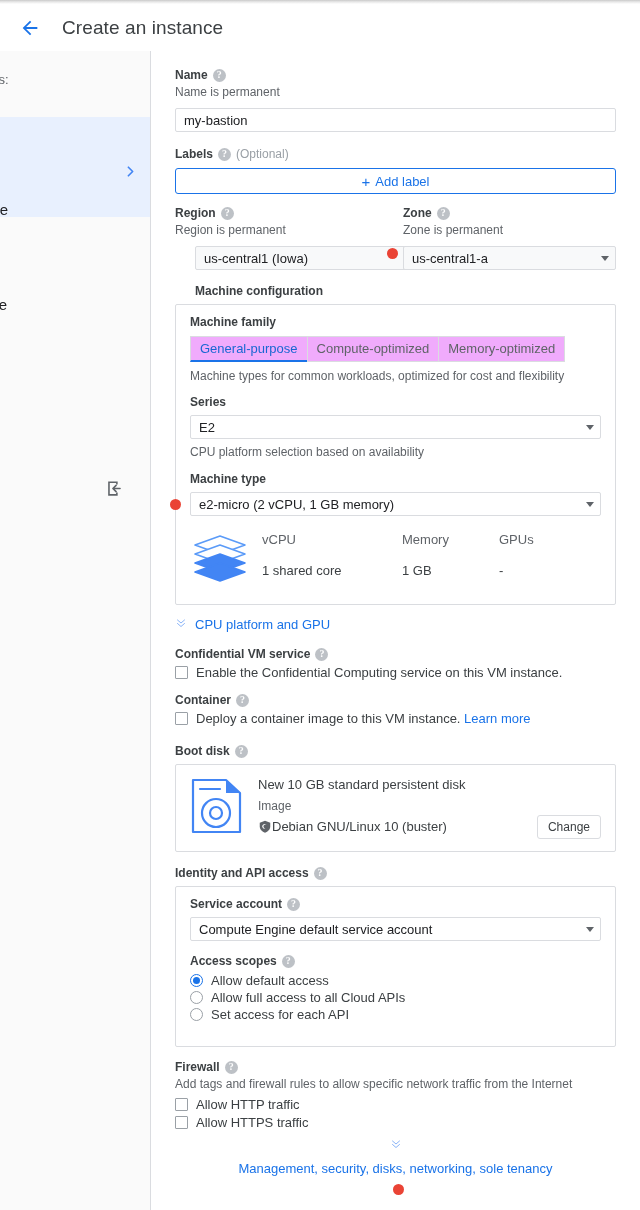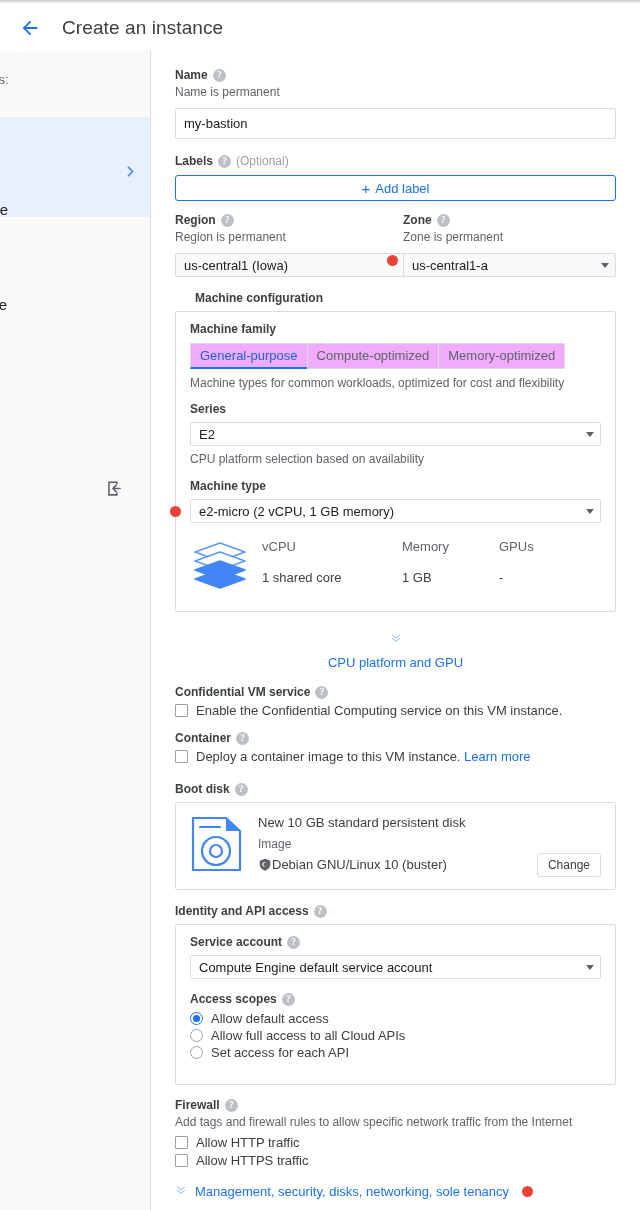--- a/index.html
+++ b/index.html
@@ -81,21 +81,21 @@
 
   .help-icon {
     width: 13px; height: 13px; border-radius: 50%;
     background: #bdc1c6; color: #fff; font-size: 10px; font-weight: bold;
     display: inline-flex; align-items: center; justify-content: center;
     line-height: 1; font-family: "Liberation Serif", serif;
     flex: 0 0 auto;
   }
 
   .text-input {
-    width: 100%; height: 31px; border: 1px solid #dadce0; border-radius: 2px;
+    width: 100%; height: 24px; border: 1px solid #dadce0; border-radius: 2px;
     background: #fff; padding: 0 8px; font-size: 13px; color: #202124;
     font-family: "Liberation Sans", sans-serif; outline: none;
     display: flex; align-items: center;
   }
 
   .add-label-btn {
     width: 100%; height: 26px; border: 1px solid #1a73e8; border-radius: 3px;
     background: #fff; color: #1a73e8; font-size: 13px;
     display: flex; align-items: center; justify-content: center; gap: 5px;
     cursor: pointer; font-family: "Liberation Sans", sans-serif;
@@ -261,21 +261,21 @@
         </div>
       </div>
 
       <div style="margin-top:12px; display:flex;">
         <div style="width:228px;">
           <div class="fld-label">
             <span>Region</span>
             <span class="help-icon">?</span>
           </div>
           <div class="fld-help">Region is permanent</div>
-          <div class="select" style="margin-top:8px; width:249px;">
+          <div class="select" style="margin-top:8px; width:249px;margin-left:20px;">
             <span>us-central1 (Iowa)</span>
             <span class="caret"></span>
           </div>
         </div>
         <div style="flex:1; position:relative;">
           <div class="fld-label">
             <span>Zone</span>
             <span class="help-icon">?</span>
           </div>
           <div class="fld-help">Zone is permanent</div>
@@ -336,21 +336,21 @@
               <div class="v">1 GB</div>
             </div>
             <div class="spec-col">
               <div class="k">GPUs</div>
               <div class="v">-</div>
             </div>
           </div>
         </div>
       </div>
 
-      <div class="expander" style="margin-top:20px;flex-direction:column;">
+      <div class="expander" style="margin-top:12px;">
         <span class="dbl-chev">
           <svg width="12" height="12" viewBox="0 0 24 24" aria-hidden="true">
             <path d="M5 6l7 6 7-6M5 13l7 6 7-6" fill="none" stroke="#8ab4f8" stroke-width="2" stroke-linecap="round" stroke-linejoin="round"></path>
           </svg>
         </span>
         <span>CPU platform and GPU</span>
       </div>
 
       <div style="margin-top:15px;">
         <div class="fld-label">
@@ -456,21 +456,21 @@
         <div class="cb-row" style="margin-top:5px;">
           <span class="checkbox"></span>
           <span class="cb-text">Allow HTTP traffic</span>
         </div>
         <div class="cb-row" style="margin-top:3px;">
           <span class="checkbox"></span>
           <span class="cb-text">Allow HTTPS traffic</span>
         </div>
       </div>
 
-      <div class="expander" style="margin-top:16px;">
+      <div class="expander" style="margin-top:8px;flex-direction:column;">
         <span class="dbl-chev">
           <svg width="12" height="12" viewBox="0 0 24 24" aria-hidden="true">
             <path d="M5 6l7 6 7-6M5 13l7 6 7-6" fill="none" stroke="#8ab4f8" stroke-width="2" stroke-linecap="round" stroke-linejoin="round"></path>
           </svg>
         </span>
         <span>Management, security, disks, networking, sole tenancy</span>
         <span class="red-dot" style="margin-left:5px;"></span>
       </div>
 
       <div class="divider" style="margin-top:19px;"></div>

